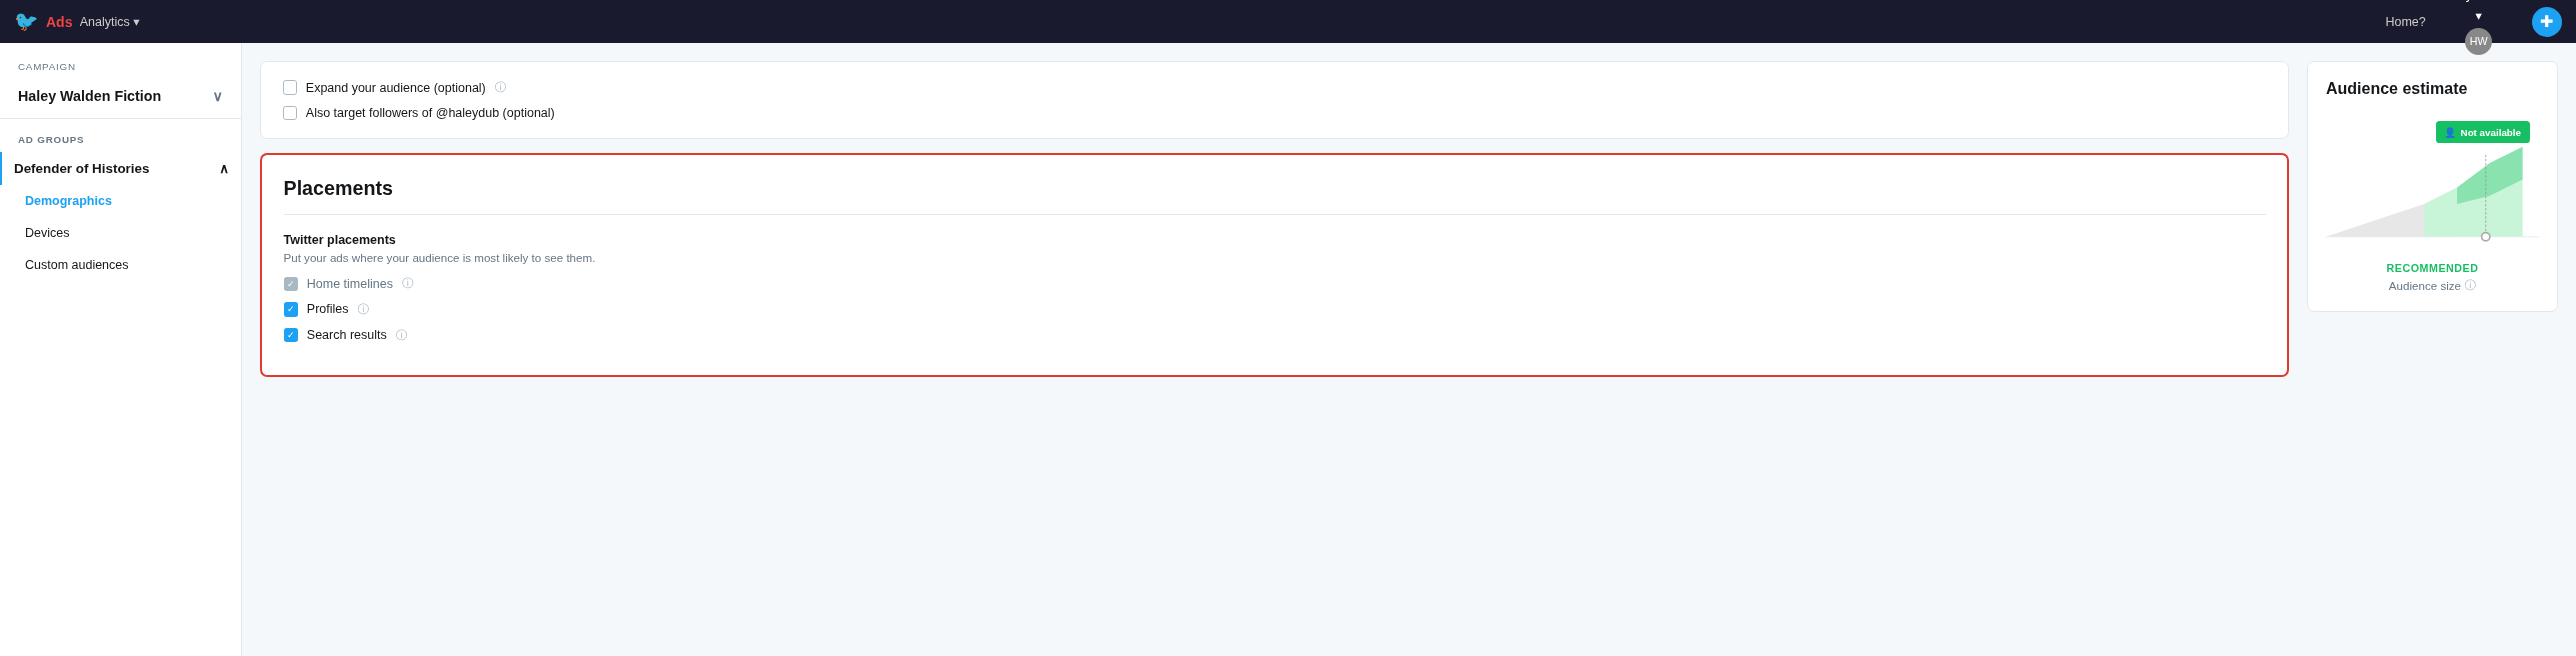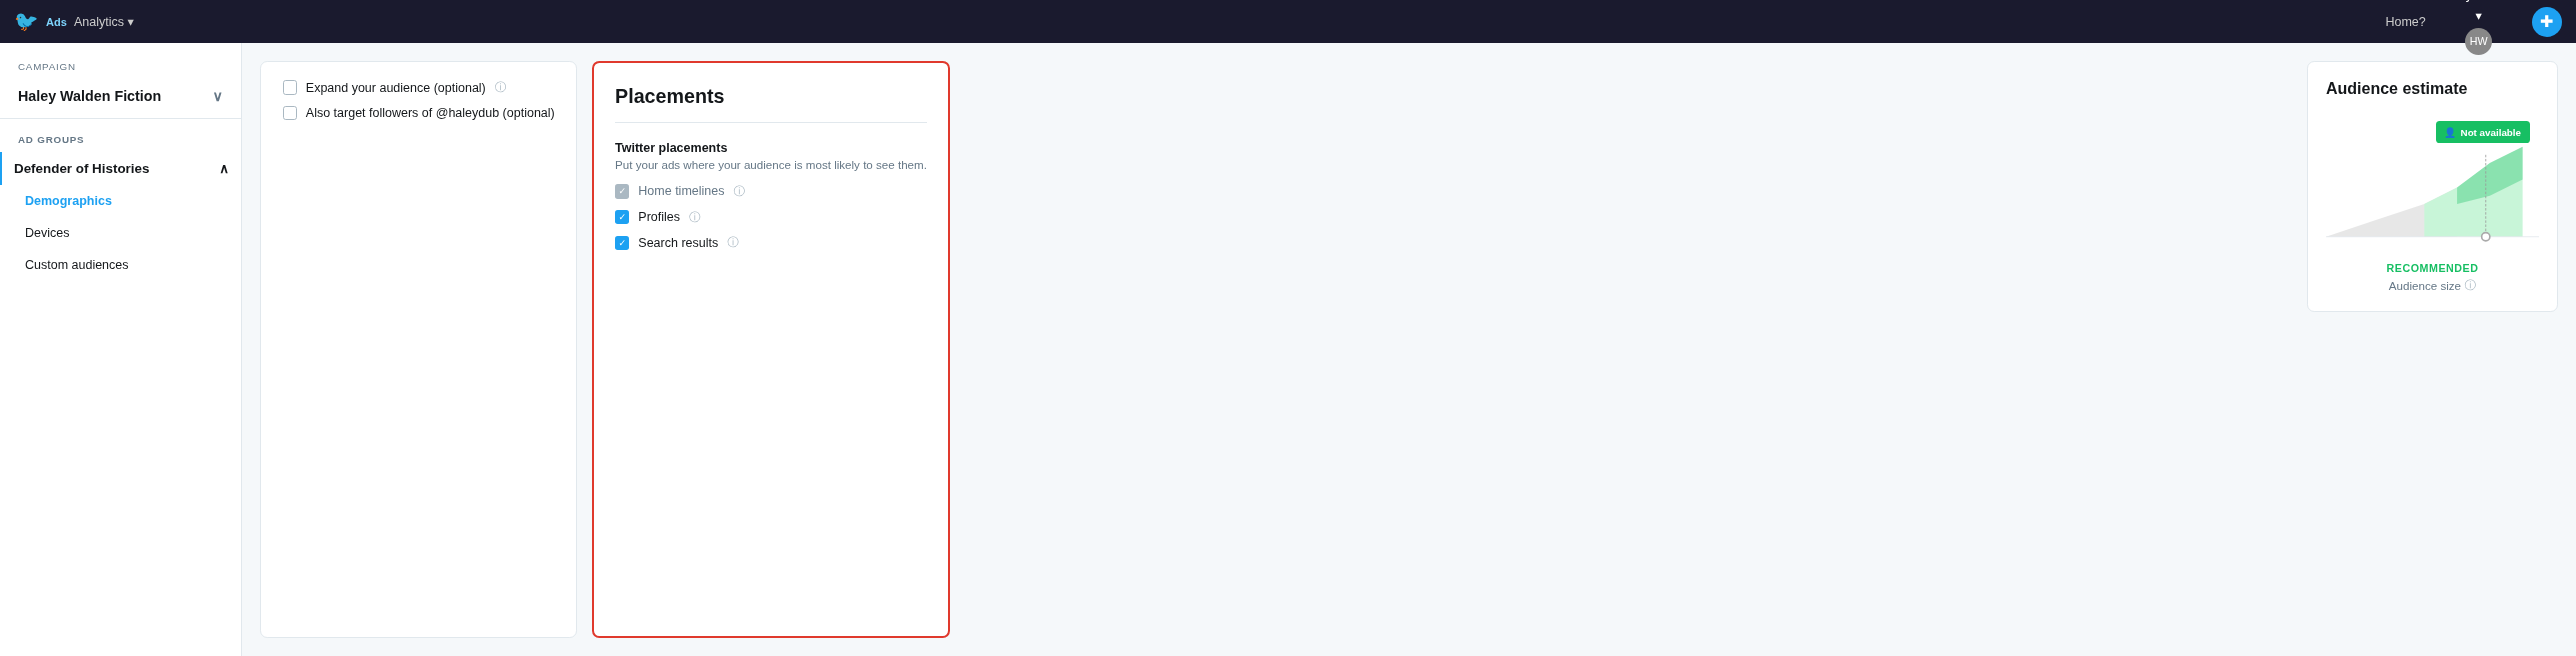--- a/index.html
+++ b/index.html
@@ -11,21 +11,21 @@
       display: flex;
       align-items: center;
       height: 43px;
       padding: 0 14.3px;
       position: fixed;
       top: 0; left: 0; right: 0;
       z-index: 100;
     }
     .topnav-left { display: flex; align-items: center; gap: 7.2px; }
     .twitter-logo { color: #1da1f2; font-size: 19.7px; }
-    .ads-label { color: #7dd3fc; font-weight: 700; font-size: 11px; }
+    .ads-label { color: #ef4444; font-weight: 700; font-size: 14px; }
     .analytics-btn {
       color: #ccc;
       font-size: 12.5px;
       display: flex; align-items: center; gap: 3.6px;
       cursor: pointer;
       background: none; border: none;
     }
     .topnav-right { margin-left: auto; display: flex; align-items: center; gap: 14.3px; }
     .help-link { color: #ccc; font-size: 12.5px; cursor: pointer; }
     .user-info { display: flex; align-items: center; gap: 5.4px; color: #fff; font-size: 12.5px; cursor: pointer; flex-direction: column; }
@@ -105,21 +105,21 @@
 
     
     .main-content {
       flex: 1;
       overflow-y: auto;
       padding: 18px;
       display: flex;
       gap: 18px;
     }
 
-    .center-column { flex: 1; display: flex; flex-direction: row; gap: 14.3px; }
+    .center-column { flex: 1; display: flex; flex-direction: column; gap: 14.3px; }
 
     
     .optional-card {
       background: #fff;
       border-radius: 7.2px;
       border: 0.9px solid #e1e8ed;
       padding: 18px 21.5px;
     }
     .checkbox-row {
       display: flex;

